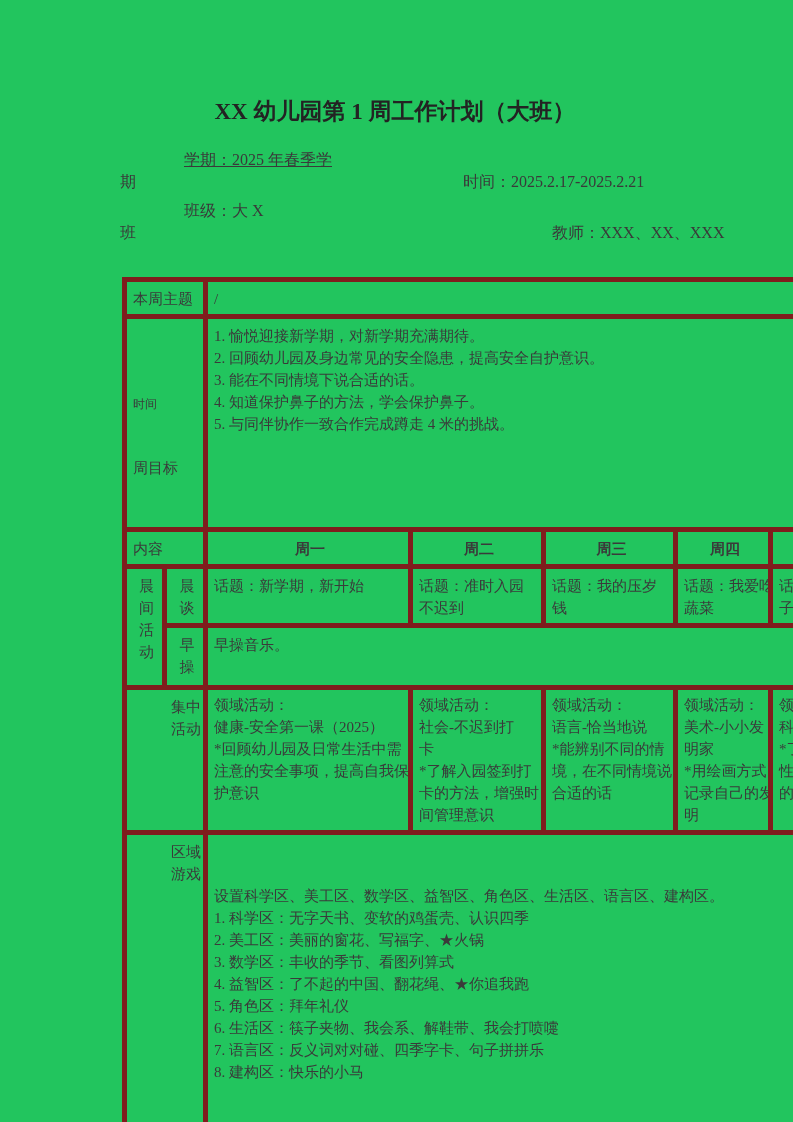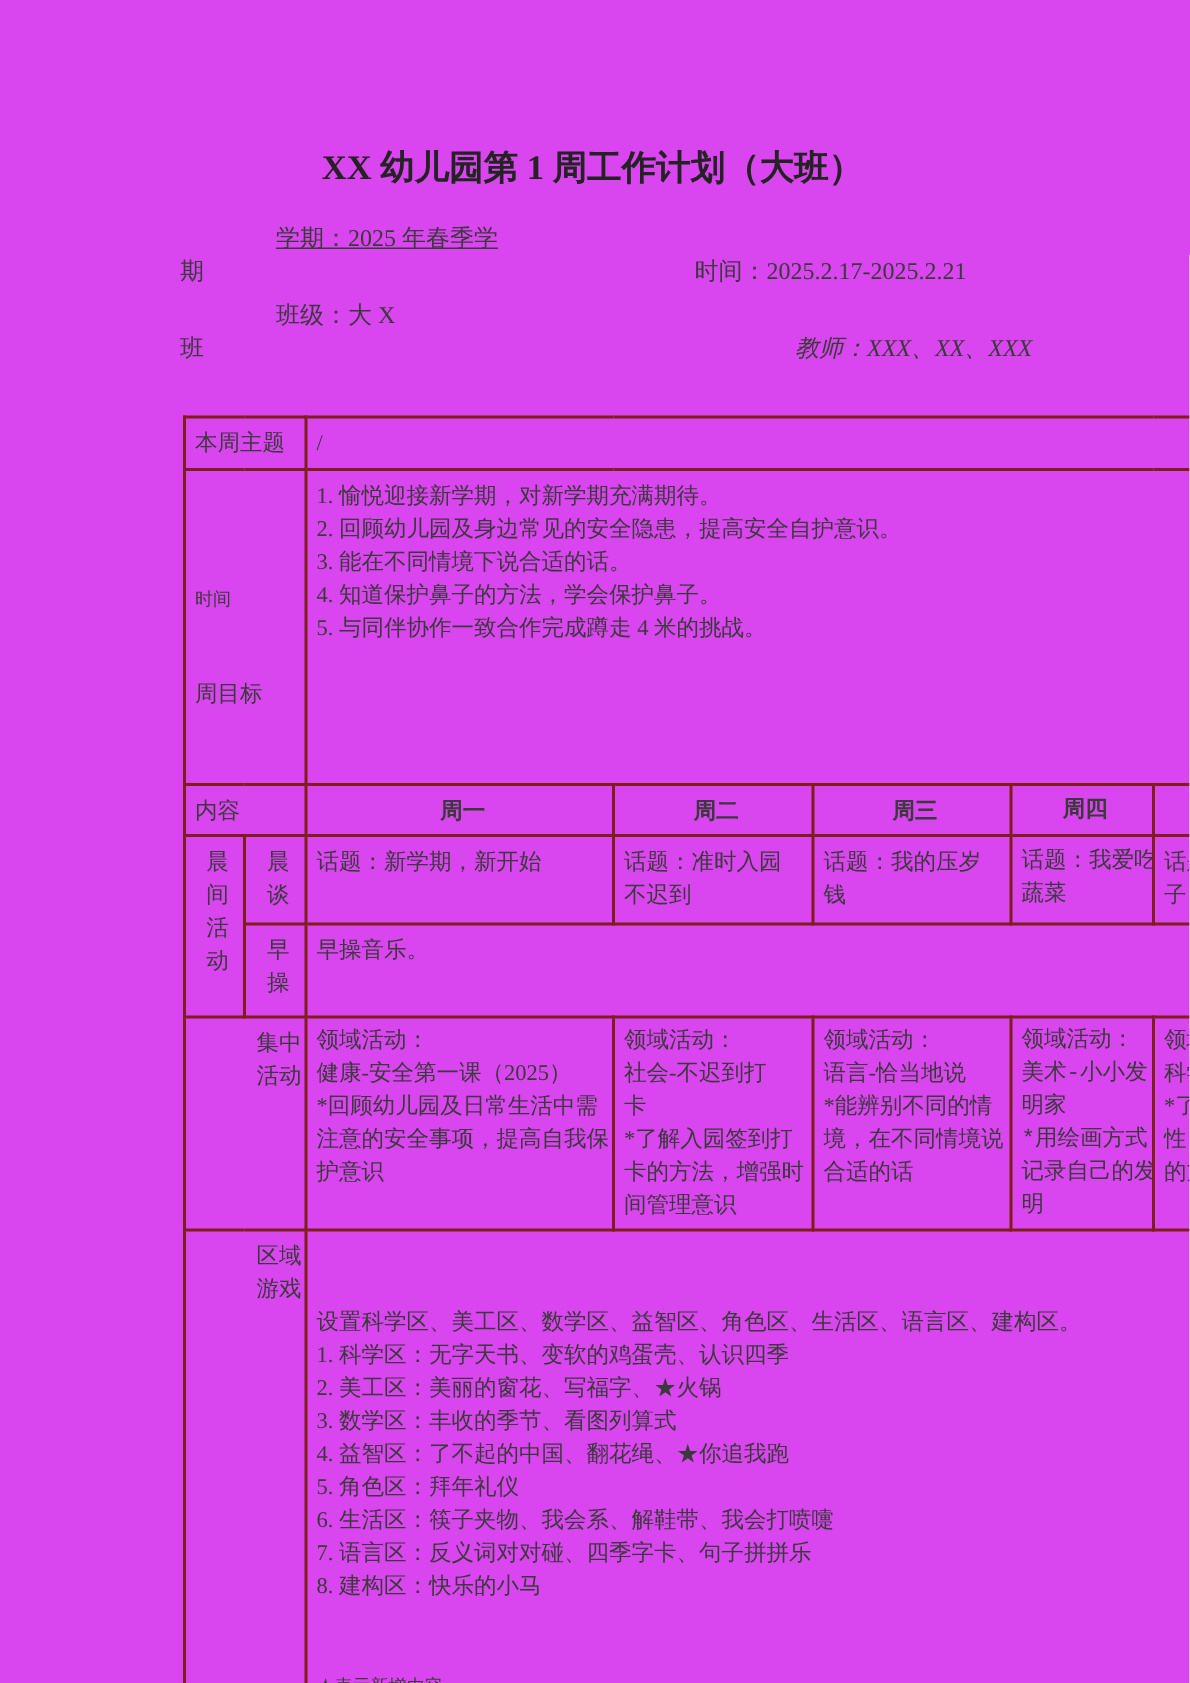--- a/index.html
+++ b/index.html
@@ -1,20 +1,20 @@
 <!DOCTYPE html>
 <html><head>
 <meta charset="utf-8">
 <style>
   html, body { margin: 0; padding: 0; background: #ffffff; }
   .page {
     position: relative;
     width: 793px;
     height: 1122px;
-    background: #d946ef;
+    background: #22c55e;
     overflow: hidden;
     font-family: "Liberation Serif", serif;
     color: #3a3a3a;
   }
   .doc-title {
     position: absolute;
     top: 96px;
     left: 0;
     width: 790px;
     text-align: center;
@@ -28,32 +28,32 @@
     font-size: 16px;
     line-height: 21px;
     color: #3a3a3a;
     white-space: pre;
   }
   #meta-semester-1 { left: 184px; top: 149px; text-decoration: underline; }
   #meta-semester-2 { left: 120px; top: 171px; }
   #meta-time       { left: 463px; top: 171px; }
   #meta-class-1    { left: 184px; top: 200px; text-align: right; }
   #meta-class-2    { left: 120px; top: 222px; }
-  #meta-teacher    { left: 530px; top: 222px; font-style: italic; }
+  #meta-teacher    { left: 552px; top: 222px; }
 
   table.plan {
     position: absolute;
     left: 122px;
     top: 277px;
     width: 778px;
     border-collapse: collapse;
     table-layout: fixed;
   }
   table.plan td {
-    border: 2px solid #7f1d1d;
+    border: 5px solid #7f1d1d;
     font-size: 15px;
     line-height: 22px;
     vertical-align: top;
     padding: 6px 2px 4px 6px;
     overflow: hidden;
     white-space: pre;
     color: #3a3a3a;
   }
   tr.r1 { height: 35px; }
   tr.r2 { height: 121px; }
@@ -82,21 +82,21 @@
     text-align: center;
     vertical-align: middle;
     font-weight: bold;
     padding: 2px;
   }
   .small-text { font-size: 12px; line-height: 17px; margin-top: 27px; }
   td.goals-label { padding-top: 7px; }
   td.goals-cell { padding-top: 5px; line-height: 22px; }
   tr.r6 td.fcell { padding-top: 4px; }
   td.area-cell { padding-top: 4px; }
-  td.c4 { font-size: 14px; font-family: Liberation Mono, monospace; }
+  td.c4 { font-size: 14px; }
   td.exercise-cell { vertical-align: middle; }
   .area-note { font-size: 12px; line-height: 22px; }
 </style>
 </head>
 <body>
 
 <div class="page">
 
   <div class="doc-title">XX 幼儿园第 1 周工作计划（大班）</div>
 

